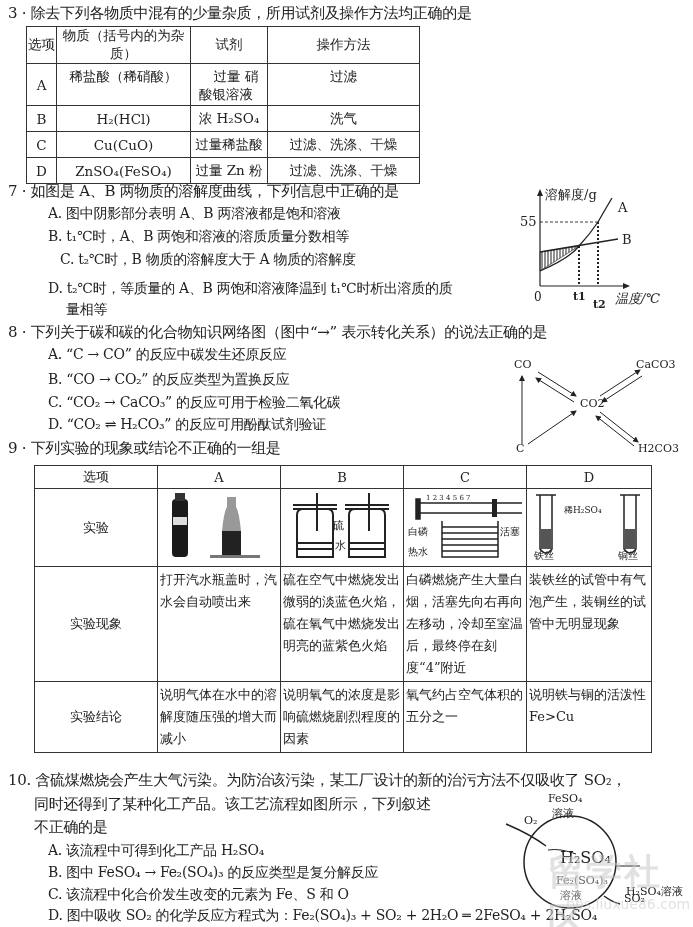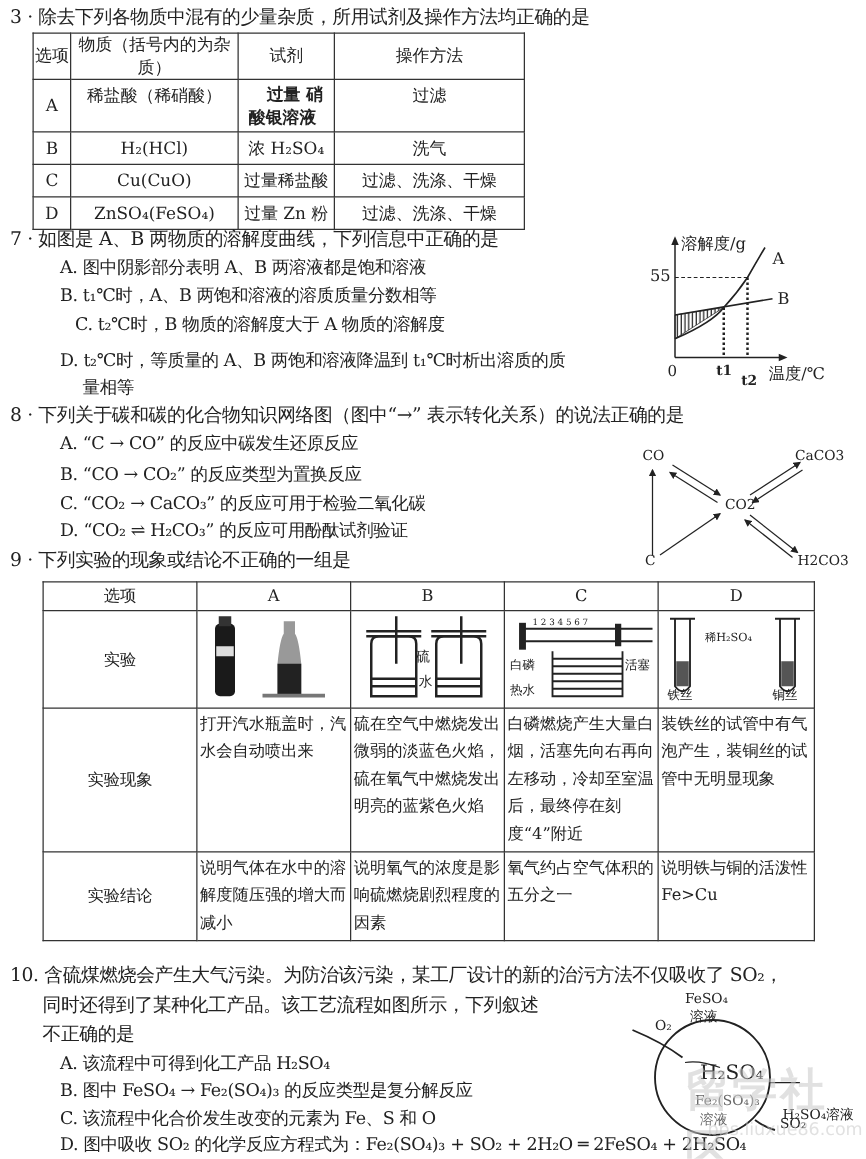--- a/index.html
+++ b/index.html
@@ -22,21 +22,21 @@
   <tbody>
       <tr>
     <td style="width:29px;">选项</td>
     <td style="width:133px;">物质（括号内的为杂质）</td>
     <td style="width:76px;">试剂</td>
     <td>操作方法</td>
   </tr>
   <tr style="height:42px;">
     <td>A</td>
     <td style="vertical-align:top;padding-top:4px;">稀盐酸（稀硝酸）</td>
-    <td style="line-height:18px;font-weight:bold;">
+    <td style="line-height:18px;">
       <div style="padding-left:14px;">过量 硝</div>
       <div style="text-align:left;padding-left:8px;">酸银溶液</div>
     </td>
     <td style="vertical-align:top;padding-top:4px;">过滤</td>
   </tr>
   <tr>
     <td>B</td>
     <td>H₂(HCl)</td>
     <td>浓 H₂SO₄</td>
     <td>洗气</td>
@@ -81,21 +81,21 @@
     <line x1="59" y1="60" x2="59" y2="100" stroke="#222" stroke-width="2" stroke-dasharray="2,2"></line>
     <line x1="78" y1="36" x2="78" y2="100" stroke="#222" stroke-width="2" stroke-dasharray="2,2"></line>
   </svg>
   <span class="abs" style="left:25px;top:0px;font-size:13px;text-align:center;">溶解度/g</span>
   <span class="abs" style="left:0px;top:28px;font-size:13px;">55</span>
   <span class="abs" style="left:98px;top:14px;font-size:13px;">A</span>
   <span class="abs" style="left:102px;top:46px;font-size:13px;">B</span>
   <span class="abs" style="left:14px;top:104px;font-size:12px;">0</span>
   <span class="abs" style="left:53px;top:104px;font-size:11px;font-weight:bold;">t1</span>
   <span class="abs" style="left:73px;top:112px;font-size:11px;font-weight:bold;">t2</span>
-  <span class="abs" style="left:95px;top:104px;font-size:13px;">温度/℃</span>
+  <span class="abs" style="left:95px;top:104px;font-size:13px;font-style:italic;">温度/℃</span>
 </div>
 
 <div class="q-title" style="top:323px;">8 · 下列关于碳和碳的化合物知识网络图（图中“→” 表示转化关系）的说法正确的是</div>
 <div class="opt" style="top:346px;">A. “C → CO” 的反应中碳发生还原反应</div>
 <div class="opt" style="top:371px;">B. “CO → CO₂” 的反应类型为置换反应</div>
 <div class="opt" style="top:394px;">C. “CO₂ → CaCO₃” 的反应可用于检验二氧化碳</div>
 <div class="opt" style="top:416px;">D. “CO₂ ⇌ H₂CO₃” 的反应可用酚酞试剂验证</div>
 
 <div class="abs" style="left:510px;top:356px;width:180px;height:100px;">
   <svg width="180" height="100" viewBox="0 0 180 100">

